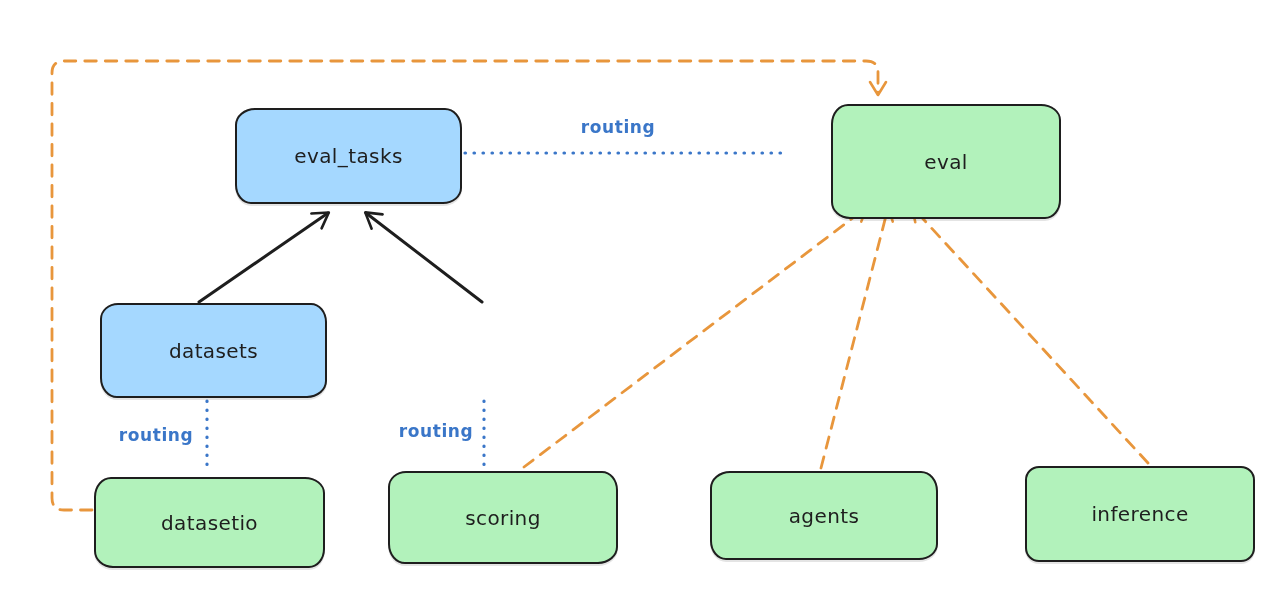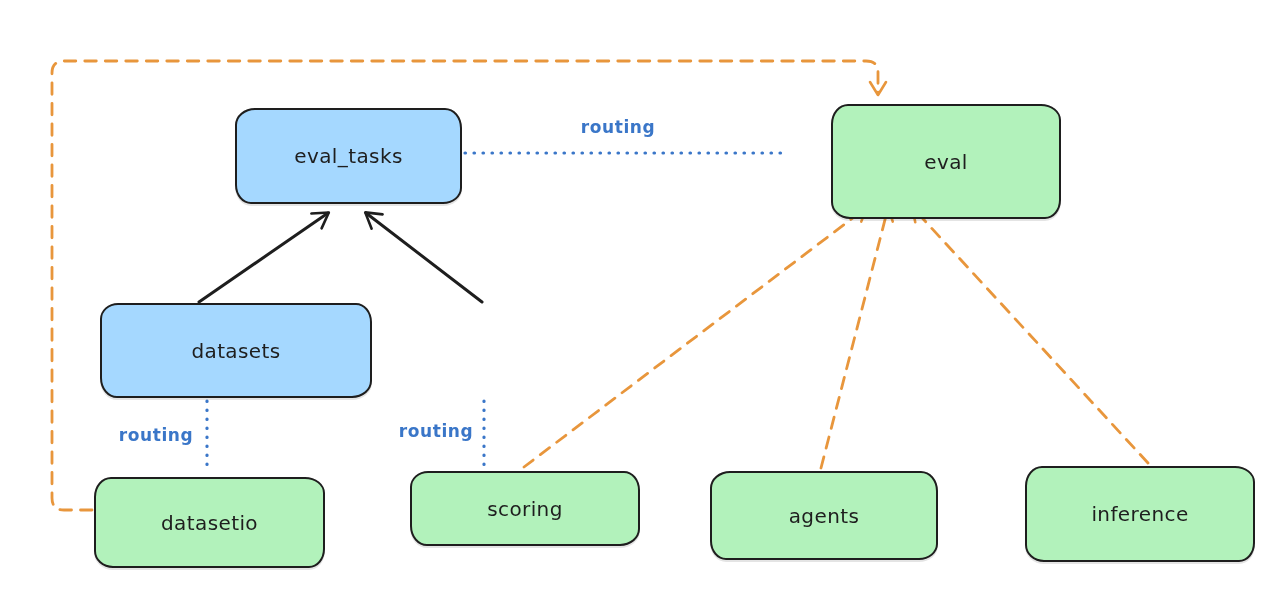--- a/index.html
+++ b/index.html
@@ -102,38 +102,38 @@
   </svg>
 
   <div class="node api-blue r1" style="left:235px; top:108px; width:227px; height:96px;">
     <span>eval_tasks</span>
   </div>
 
   <div class="node prov-green r2" style="left:787px; top:104px; width:230px; height:115px;margin-left:44px;">
     <span>eval</span>
   </div>
 
-  <div class="node api-blue r3" style="left:100px; top:303px; width:272px; height:95px;">
+  <div class="node api-blue r3" style="left:100px; top:303px; width:227px; height:95px;">
     <span>datasets</span>
   </div>
 
 
   <div class="node prov-green r2" style="left:94px; top:477px; width:231px; height:91px;">
     <span>datasetio</span>
   </div>
 
-  <div class="node prov-green r3" style="left:388px; top:471px; width:230px; height:75px;margin-left:22px;">
+  <div class="node prov-green r3" style="left:388px; top:471px; width:230px; height:93px;">
     <span>scoring</span>
   </div>
 
   <div class="node prov-green r1" style="left:710px; top:471px; width:228px; height:89px;">
     <span>agents</span>
   </div>
 
-  <div class="node prov-green r2" style="left:1025px; top:466px; width:230px; height:96px;">
+  <div class="node prov-green r2" style="left:1025px; top:466px; width:230px; height:96px;border-radius:14px;">
     <span>inference</span>
   </div>
 
   <div class="edge-label" style="left:558px; top:117px; width:120px;">routing</div>
   <div class="edge-label" style="left:116px; top:425px; width:80px;">routing</div>
   <div class="edge-label" style="left:396px; top:421px; width:80px;">routing</div>
 
 </div>
 
 </body></html>

